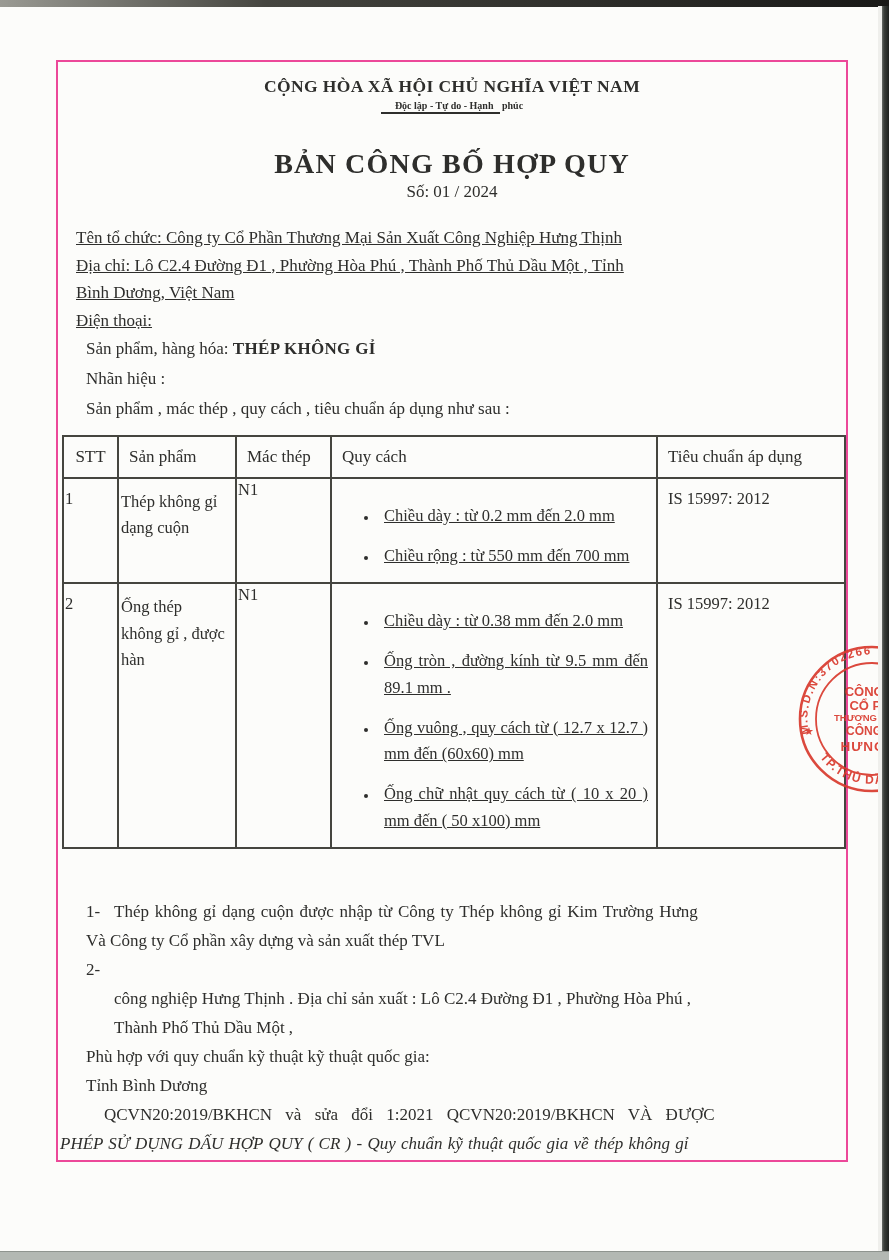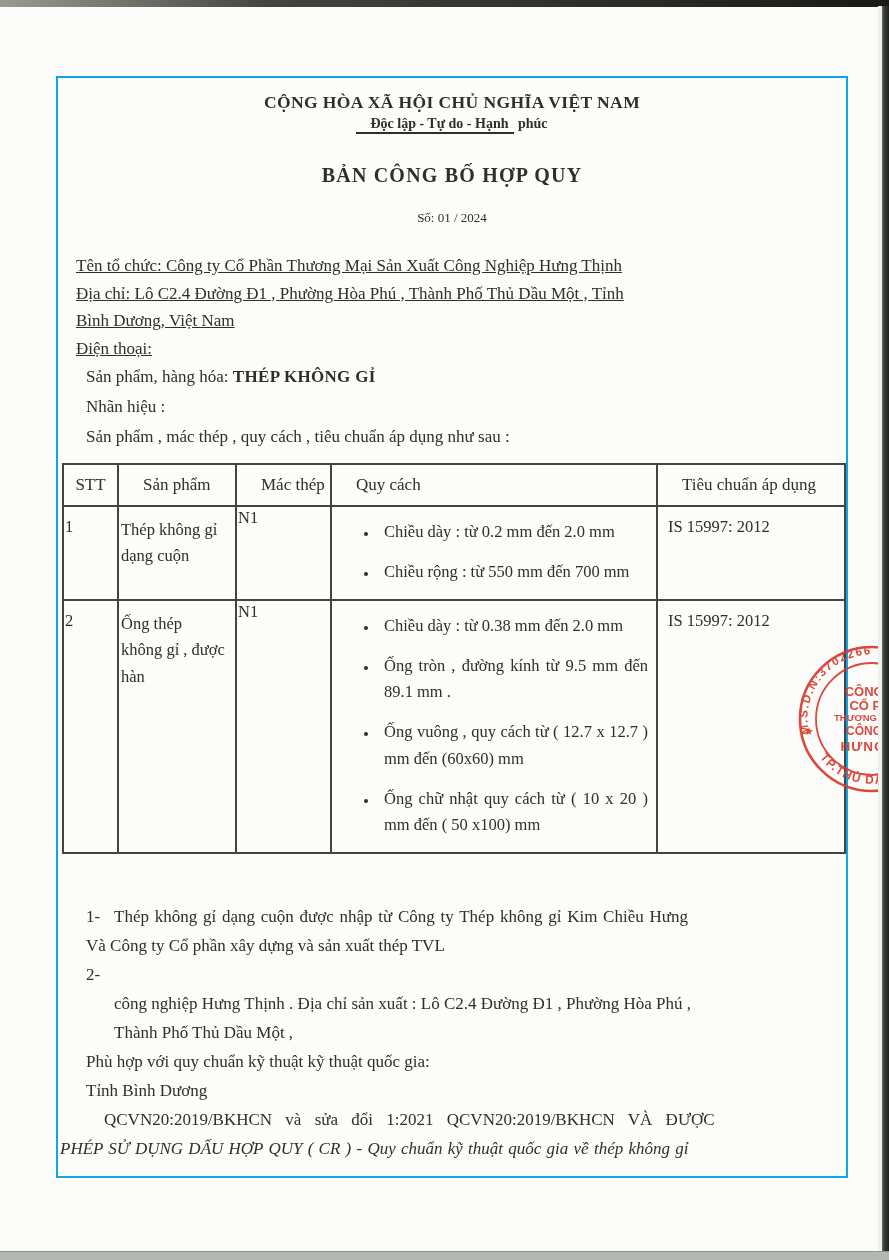--- a/index.html
+++ b/index.html
@@ -13,48 +13,48 @@
   .scan-top{position:absolute;top:0;left:0;width:889px;height:7px;z-index:6;
     background:linear-gradient(to right,#9a9a93 0%,#45453f 30%,#191917 100%);}
   .scan-right{position:absolute;top:6px;right:0;width:7px;height:1246px;z-index:6;
     background:linear-gradient(to left,#1d201d 0%,#3a3e3a 70%,#6a6e6a 100%);}
   .scan-right-gap{position:absolute;top:6px;right:7px;width:4px;height:1246px;z-index:6;background:#efefec;}
   .scan-bottom{position:absolute;bottom:0;left:0;width:889px;height:8px;z-index:6;
     background:#b3b8b3;border-top:1px solid #8f948f;}
 
   
   .page-border{
-    position:absolute;left:56px;top:76px;width:788px;height:1098px;
-    border:2px solid #0ea5e9;background:transparent;z-index:2;
+    position:absolute;left:56px;top:60px;width:788px;height:1098px;
+    border:2px solid #ec4899;background:transparent;z-index:2;
   }
   .content{position:absolute;inset:0;padding:14px 0 0 0;}
 
   .center{text-align:center;}
   .nat-line1{font-size:17.5px;font-weight:bold;letter-spacing:.4px;height:24px;}
-  .motto{font-size:14px;font-weight:bold;height:22px;}
+  .motto{font-size:10px;font-weight:bold;height:22px;}
   .motto .u{border-bottom:2px solid #2e2e2c;padding:0 6px 1px 14px;}
-  .doc-title{margin-top:26px;height:30px;font-size:20px;font-weight:bold;letter-spacing:1.2px;}
-  .doc-number{margin-top:16px;height:24px;font-size:13px;}
+  .doc-title{margin-top:26px;height:30px;font-size:28px;font-weight:bold;letter-spacing:1.2px;}
+  .doc-number{margin-top:4px;height:24px;font-size:17px;}
 
   .org-block{margin-top:18px;padding-left:18px;padding-right:14px;
     font-size:17px;line-height:27.5px;text-decoration:underline;}
   .product-block{padding-left:28px;font-size:17px;line-height:30px;}
   .product-block .bold{font-weight:bold;letter-spacing:.3px;}
 
   table.spec{border-collapse:collapse;table-layout:fixed;margin:11px 0 0 4px;
     width:782px;font-size:16.5px;}
   table.spec th,table.spec td{border:2px solid #45453f;vertical-align:top;
     font-weight:normal;text-align:left;}
-  table.spec thead th{height:40px;vertical-align:middle;padding:0 0 0 24px;font-size:17px;}
+  table.spec thead th{height:40px;vertical-align:middle;padding:0 0 0 10px;font-size:17px;}
   table.spec thead th.c{text-align:center;padding:0;}
   td.stt{ text-align:center;padding-top:10px;}
   td.mac{ text-align:center;border-radius:14px;}
   td.sp{padding:10px 8px 0 2px;text-align:justify;line-height:1.6;}
   td.tc{padding:10px 6px 0 10px;}
-  td.qc{padding:0 8px 0 0;}
+  td.qc{padding:12px 8px 0 0;text-decoration:underline;}
   td.qc ul{margin:12px 0 0 0;padding-left:46px;}
   td.qc li{margin-bottom:13px;text-align:justify;line-height:1.62;padding-left:6px;}
   td.qc li::marker{font-size:12px;}
   tr.row1{height:94px;}
   tr.row2{height:232px;}
 
   .notes{margin-top:48px;padding-left:18px;padding-right:14px;
     font-size:17px;line-height:29px;}
   .note-item{display:flex;}
   .note-marker{width:28px;flex:none;padding-left:10px;}
@@ -163,21 +163,21 @@
             </ul>
           </td>
           <td class="tc">IS 15997: 2012</td>
         </tr>
       </tbody>
     </table>
 
     <div class="notes">
       <div class="note-item">
         <span class="note-marker">1-</span>
-        <span class="note-justify">Thép không gỉ dạng cuộn được nhập từ Công ty Thép không gỉ Kim Chiều Hưng</span>
+        <span class="note-justify">Thép không gỉ dạng cuộn được nhập từ Công ty Thép không gỉ Kim Trường Hưng</span>
       </div>
       <div class="indent1">Và Công ty Cổ phần xây dựng và sản xuất thép TVL</div>
       <div class="note-item">
         <span class="note-marker">2-</span>
       </div>
       <div class="indent2">công nghiệp Hưng Thịnh . Địa chỉ sản xuất : Lô C2.4 Đường Đ1 , Phường Hòa Phú ,</div>
       <div class="indent2">Thành Phố Thủ Dầu Một ,</div>
       <div class="indent1">Phù hợp với quy chuẩn kỹ thuật kỹ thuật quốc gia:</div>
       <div class="indent1">Tỉnh Bình Dương</div>
       <div class="conform1">QCVN20:2019/BKHCN và sửa đổi 1:2021 QCVN20:2019/BKHCN VÀ ĐƯỢC</div>

